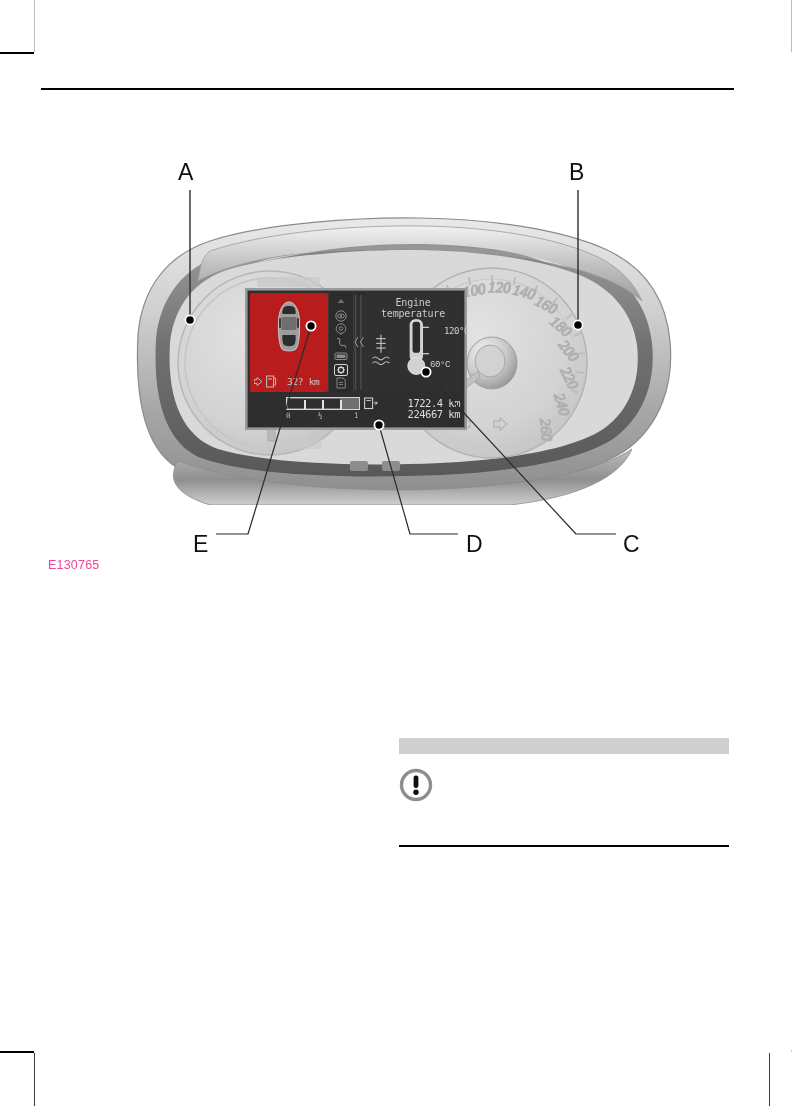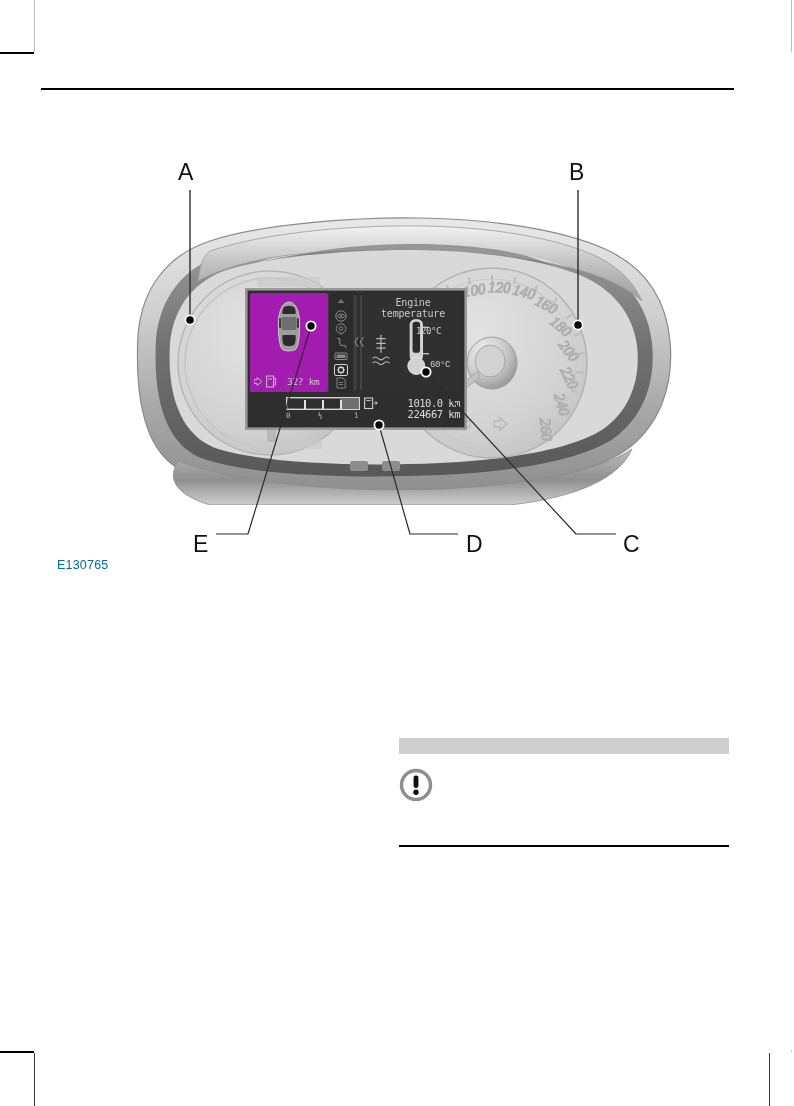--- a/index.html
+++ b/index.html
@@ -17,21 +17,21 @@
   .crop-tr-v{right:2px;top:0;width:1px;height:52px;background:#bdbdbd;}
   .crop-bl-h{left:0;top:1051px;width:34px;height:2px;}
   .crop-bl-v{left:34px;top:1053px;width:1px;height:53px;background:#3a3a3a;}
   .crop-br-v{right:24px;top:1053px;width:1px;height:53px;background:#3a3a3a;}
   .crop-br-dot{right:2px;top:1050px;width:1px;height:2px;background:#c9c9c9;}
 
   
   .top-rule{position:absolute;left:41px;top:88px;width:693px;height:2px;background:#000;}
 
   .fig-caption{
-    position:absolute;left:57px;top:558px;font-size:12.5px;letter-spacing:.2px;color:#0369a1;
+    position:absolute;left:48px;top:558px;font-size:12.5px;letter-spacing:.2px;color:#ec4899;
   }
 
   
   .callout{position:absolute;font-size:23px;line-height:1;color:#111;}
   .callout.a{left:178px;top:161px;}
   .callout.b{left:569px;top:161px;}
   .callout.c{left:623px;top:533px;}
   .callout.d{left:466px;top:533px;}
   .callout.e{left:193px;top:533px;}
 
@@ -43,21 +43,21 @@
 
   
   .lcd{
     position:absolute;left:245px;top:288px;width:222px;height:142px;
     background:#2e2e2e;border:2px solid #9a9a9a;box-sizing:border-box;
     box-shadow:0 0 0 1px #6d6d6d inset;
   }
   .lcd-top{position:absolute;left:3px;top:3px;right:3px;height:99px;display:flex;}
 
   .lcd-left{
-    position:relative;width:78px;height:100%;background:#a21caf;
+    position:relative;width:78px;height:100%;background:#b91c1c;
     border-radius:2px;
   }
   .lcd-iconcol{
     position:relative;width:26px;height:100%;background:#2b2b2b;
     display:flex;flex-direction:column;align-items:center;padding-top:3px;box-sizing:border-box;
     border-left:1px solid #3a3a3a;border-right:1px solid #3a3a3a;
   }
   .lcd-sep{width:10px;height:100%;position:relative;}
   .lcd-right{
     position:relative;flex:1;height:100%;background:#303030;border-radius:2px;
@@ -79,21 +79,21 @@
 
   .temp-title{
     position:absolute;top:4px;left:0;right:0;text-align:center;color:#c9c9c9;
     font-size:10px;font-family:"DejaVu Sans Mono", monospace;letter-spacing:-.2px;
   }
   .temp-body{position:absolute;top:17px;left:0;right:0;bottom:2px;}
   .temp-mark{
     position:absolute;color:#cfcfcf;font-size:9px;
     font-family:"DejaVu Sans Mono", monospace;letter-spacing:-.4px;white-space:nowrap;
   }
-  .temp-mark.hi{left:52px;top:16px;}
+  .temp-mark.hi{left:80px;top:16px;}
   .temp-mark.lo{left:66px;top:50px;font-family:Liberation Mono, monospace;}
 
   
   .lcd-bottom{
     position:absolute;left:3px;right:3px;bottom:3px;height:32px;display:flex;align-items:center;
   }
   .gauge-wrap{position:relative;width:92px;height:100%;margin-left:36px;}
   .gauge{
     position:absolute;left:0;top:4px;width:74px;height:13px;
     background:#6f6f6f;border:1px solid #d6d6d6;box-sizing:border-box;
@@ -376,21 +376,21 @@
           <span class="gs" style="left:68px">1</span>
         </div>
         <svg style="position:absolute;left:78px;top:4px" width="14" height="13" viewBox="0 0 14 13">
           <rect x="0.6" y="1" width="8" height="10.5" fill="none" stroke="#cfcfcf" stroke-width="1.1"></rect>
           <line x1="2.4" y1="3.6" x2="6.8" y2="3.6" stroke="#cfcfcf" stroke-width="1"></line>
           <path d="M10,6 l3,0 M11.6,4.6 L13.4,6 L11.6,7.4" fill="none" stroke="#cfcfcf" stroke-width="1"></path>
         </svg>
       </div>
 
       <div class="odo">
-        <div>1010.0 km</div>
+        <div>1722.4 km</div>
         <div>224667 km</div>
       </div>
     </div>
   </div>
 
   <div class="callout a">A</div>
   <div class="callout b">B</div>
   <div class="callout c">C</div>
   <div class="callout d">D</div>
   <div class="callout e">E</div>

